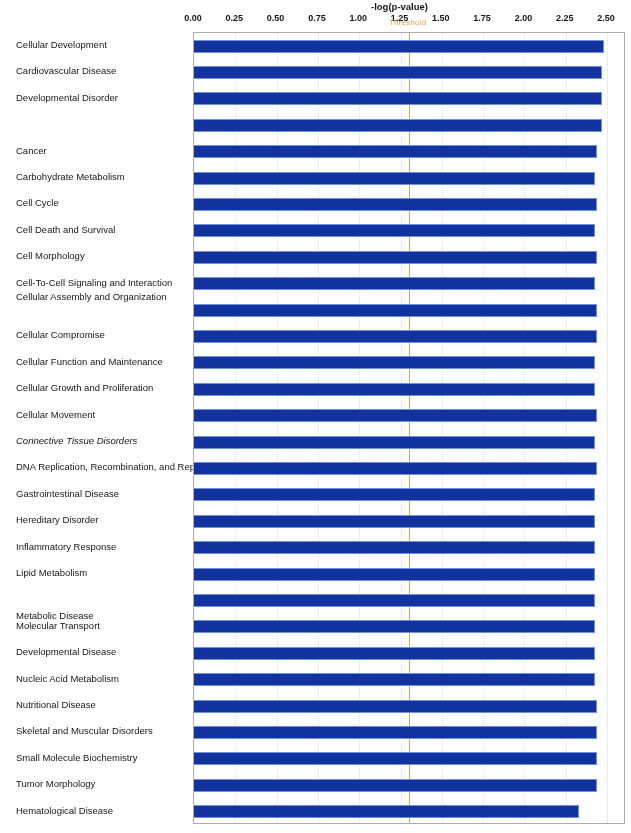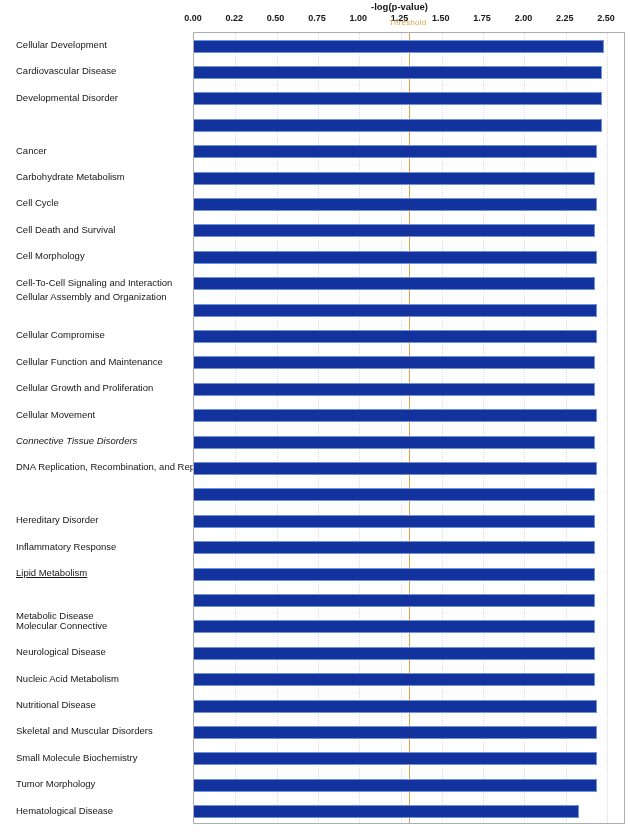--- a/index.html
+++ b/index.html
@@ -99,21 +99,21 @@
 </style>
 </head>
 <body>
 
 <div class="figure">
   <div class="chart-title">-log(p-value)</div>
 
   <div class="x-axis">
       <div class="tick-label" style="left: 173px;">0.00</div>
       <div class="tick-mark" style="left: 193px;"></div>
-      <div class="tick-label" style="left: 214.3px;">0.22</div>
+      <div class="tick-label" style="left: 214.3px;">0.25</div>
       <div class="tick-mark" style="left: 234.3px;"></div>
       <div class="tick-label" style="left: 255.6px;">0.50</div>
       <div class="tick-mark" style="left: 275.6px;"></div>
       <div class="tick-label" style="left: 296.9px;">0.75</div>
       <div class="tick-mark" style="left: 316.9px;"></div>
       <div class="tick-label" style="left: 338.2px;">1.00</div>
       <div class="tick-mark" style="left: 358.2px;"></div>
       <div class="tick-label" style="left: 379.5px;">1.25</div>
       <div class="tick-mark" style="left: 399.5px;"></div>
       <div class="tick-label" style="left: 420.8px;">1.50</div>
@@ -140,26 +140,27 @@
       <div class="cat-label" style="top: 184.8px; text-align: center;">Cell Death and Survival</div>
       <div class="cat-label" style="top: 211.2px;">Cell Morphology</div>
       <div class="cat-label" style="top: 237.6px;">Cell-To-Cell Signaling and Interaction</div>
       <div class="cat-label" style="top: 252px;">Cellular Assembly and Organization</div>
       <div class="cat-label" style="top: 290.4px;">Cellular Compromise</div>
       <div class="cat-label" style="top: 316.8px;">Cellular Function and Maintenance</div>
       <div class="cat-label" style="top: 343.2px;">Cellular Growth and Proliferation</div>
       <div class="cat-label" style="top: 369.6px;">Cellular Movement</div>
       <div class="cat-label" style="top: 396px; font-style: italic;">Connective Tissue Disorders</div>
       <div class="cat-label" style="top: 422.4px;">DNA Replication, Recombination, and Repair</div>
+      <div class="cat-label" style="top: 448.8px;">Gastrointestinal Disease</div>
       <div class="cat-label" style="top: 475.2px;">Hereditary Disorder</div>
       <div class="cat-label" style="top: 501.6px;">Inflammatory Response</div>
-      <div class="cat-label" style="top: 528px; text-decoration: underline;">Lipid Metabolism</div>
+      <div class="cat-label" style="top: 528px;">Lipid Metabolism</div>
       <div class="cat-label" style="top: 571px;">Metabolic Disease</div>
-      <div class="cat-label" style="top: 580.8px;">Molecular Connective</div>
-      <div class="cat-label" style="top: 607.2px;">Neurological Disease</div>
+      <div class="cat-label" style="top: 580.8px;">Molecular Transport</div>
+      <div class="cat-label" style="top: 607.2px;">Developmental Disease</div>
       <div class="cat-label" style="top: 633.6px;">Nucleic Acid Metabolism</div>
       <div class="cat-label" style="top: 660px;">Nutritional Disease</div>
       <div class="cat-label" style="top: 686.4px;">Skeletal and Muscular Disorders</div>
       <div class="cat-label" style="top: 712.8px;">Small Molecule Biochemistry</div>
       <div class="cat-label" style="top: 739.2px;">Tumor Morphology</div>
       <div class="cat-label" style="top: 765.6px;">Hematological Disease</div>
     </div>
 
   <div class="plot-area">
       <div class="gridline" style="left: 41.3px;"></div>

